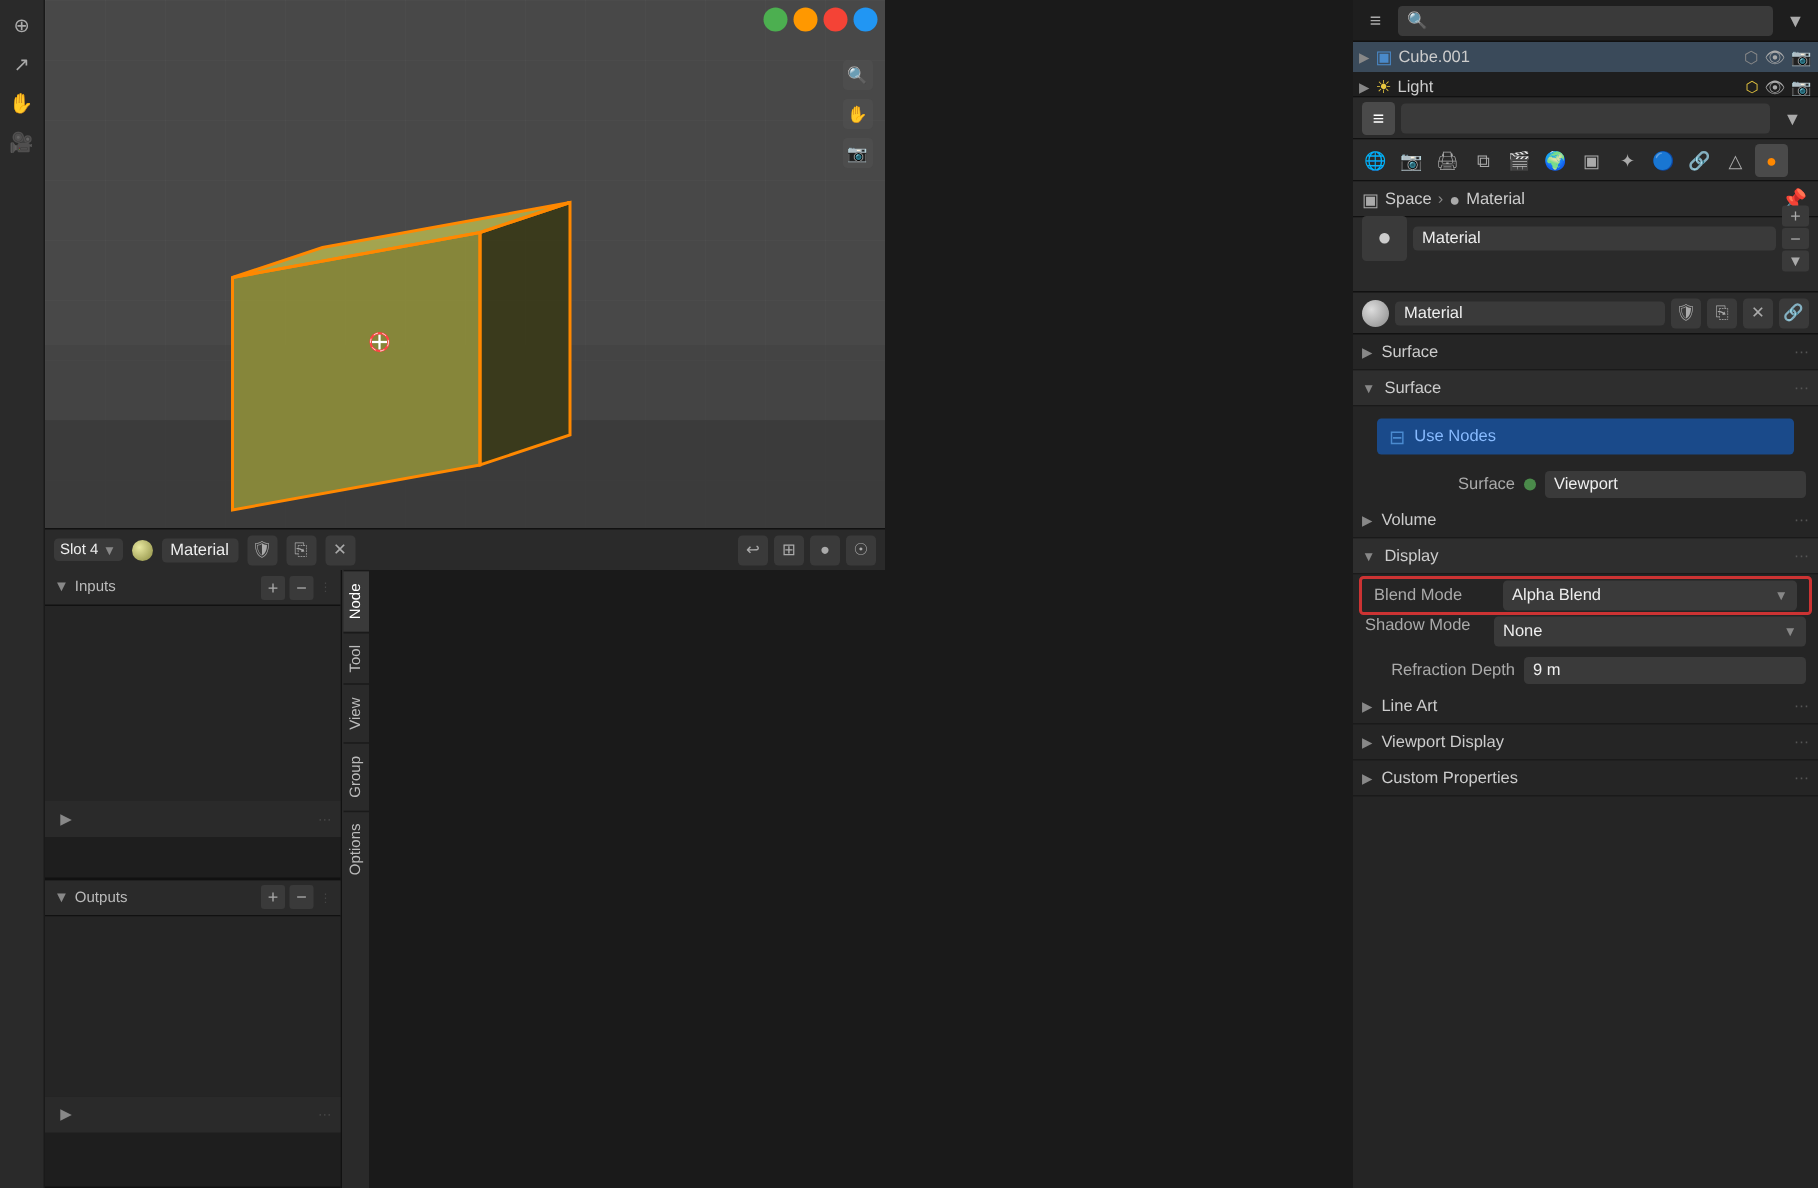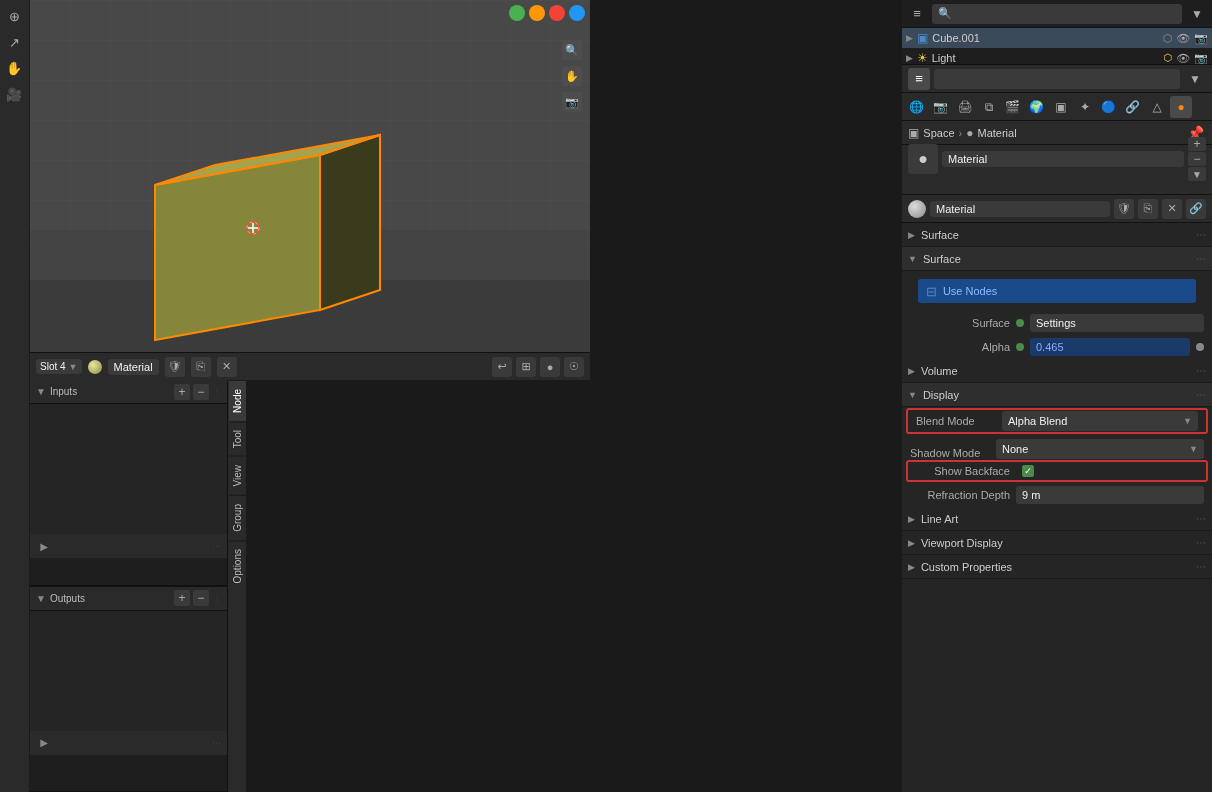--- a/index.html
+++ b/index.html
@@ -556,21 +556,21 @@
       background:
         linear-gradient(rgba(255,255,255,0.03) 1px, transparent 1px),
         linear-gradient(90deg, rgba(255,255,255,0.03) 1px, transparent 1px);
       background-size: 40px 40px;
     }
 
     
     .shadow-mode-row {
       height: 24px;
       display: flex;
-      align-items: flex-end;
+      align-items: flex-start;
       padding: 0 8px;
       gap: 6px;
       font-size: 11px;
     }
   </style>
 </head>
 <body>
 
 <div class="layout">
 
@@ -808,29 +808,23 @@
       <div style="padding:4px 8px;">
         <div class="use-nodes-btn">
           <span style="color:#4a8acf;font-size:13px;">⊟</span>
           <span>Use Nodes</span>
         </div>
       </div>
 
       <div class="prop-row">
         <span class="prop-label">Surface</span>
         <div class="prop-dot"></div>
-        <div class="prop-value">Settings</div>
-      </div>
-
-      <div class="prop-row">
-        <span class="prop-label">Alpha</span>
-        <div class="prop-dot"></div>
-        <div class="prop-value blue">0.465</div>
-        <div class="prop-dot-right"></div>
-      </div>
+        <div class="prop-value">Viewport</div>
+      </div>
+
 
       <div class="section-header">
         <span class="section-expand">▶</span>
         <span>Volume</span>
         <span class="section-dots">⋯</span>
       </div>
 
       <div class="section-header" style="background:#2e2e2e;">
         <span class="section-expand">▼</span>
         <span>Display</span>
@@ -848,26 +842,20 @@
 
       <div class="shadow-mode-row">
         <span style="color:#aaa;min-width:80px;">Shadow Mode</span>
         <div class="dropdown">
           <span>None</span>
           <span class="dropdown-arrow">▼</span>
         </div>
       </div>
 
 
-      <div class="show-backface-row">
-        <span style="width:94px;text-align:right;color:#aaa;font-size:11px;margin-right:6px;">Show Backface</span>
-        <div class="checkbox checked">
-          <span style="color:#fff;font-size:9px;">✓</span>
-        </div>
-      </div>
 
 
       <div class="prop-row">
         <span class="prop-label">Refraction Depth</span>
         <div class="prop-value">9 m</div>
       </div>
 
 
 
       <div class="section-header">

